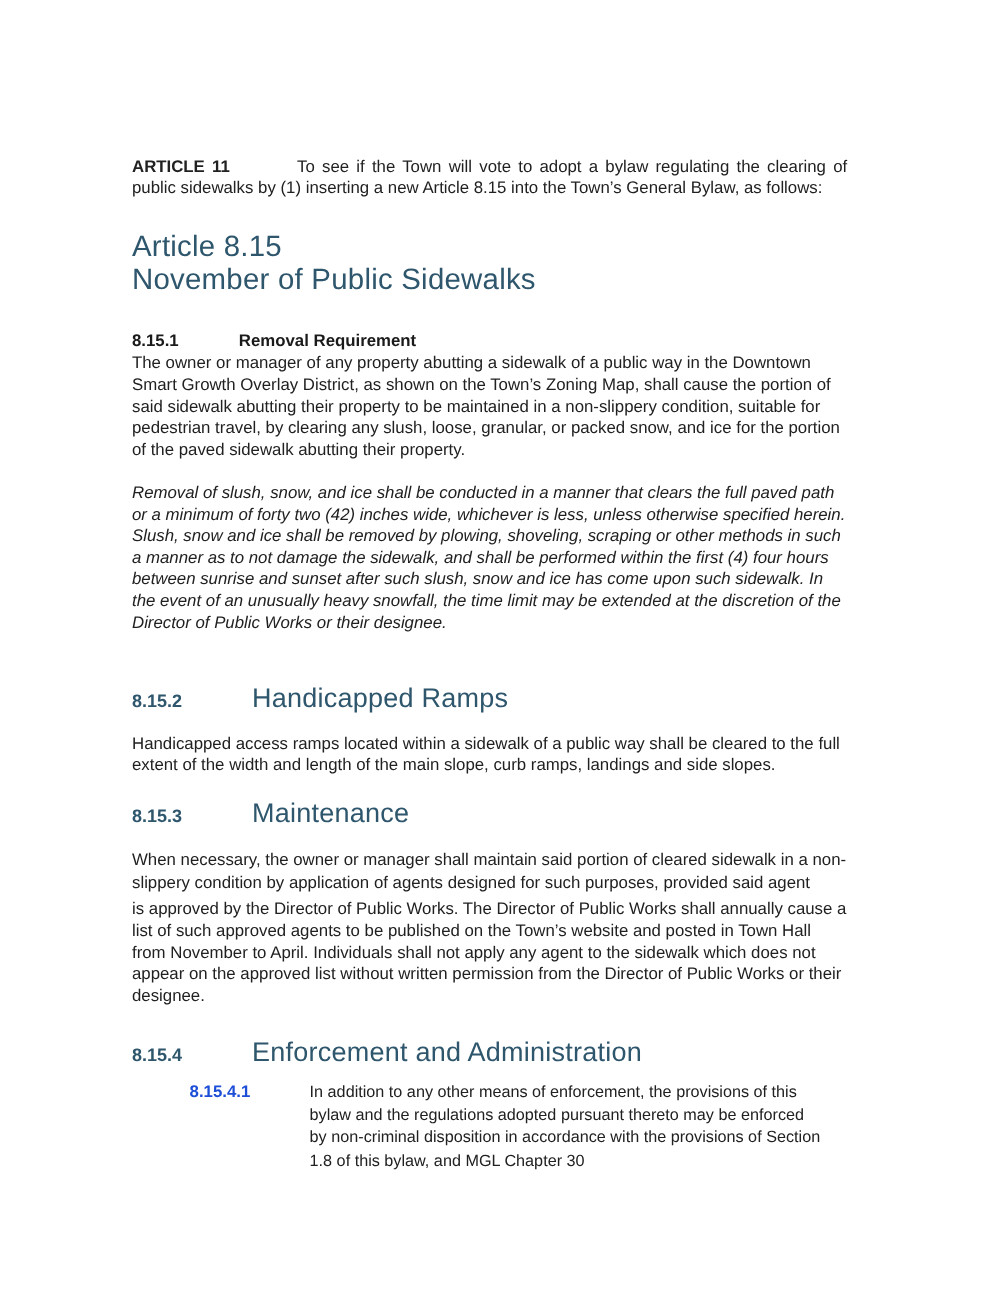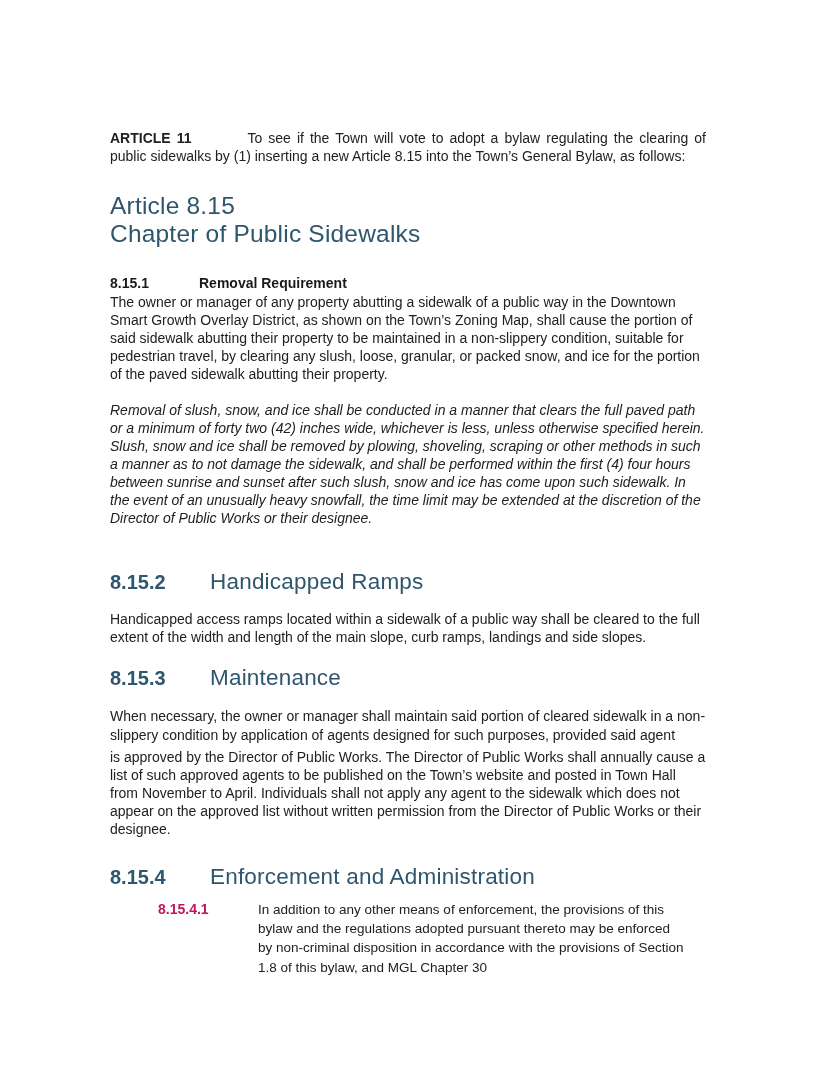--- a/index.html
+++ b/index.html
@@ -54,21 +54,21 @@
   .sec-head-inline .sec-num { width: 89px; flex: none; }
   
   .sec-head {
     color: var(--heading-blue);
     display: flex;
     align-items: baseline;
   }
   .sec-head .sec-num {
     width: 100px;
     flex: none;
-    font-size: 20px;
+    font-size: 15px;
     font-weight: bold;
   }
   .sec-head .sec-title {
     font-size: 22.5px;
     font-weight: 400;
     letter-spacing: 0.2px;
   }
   .para {
     font-size: 14px;
     line-height: 18px;
@@ -86,39 +86,39 @@
     margin-top: 10px;
     margin-left: 48px;
     display: flex;
     align-items: baseline;
   }
   .subsec-num {
     width: 100px;
     flex: none;
     font-size: 14px;
     font-weight: bold;
-    color: #be185d;
+    color: #1d4ed8;
   }
   .subsec-text {
     font-size: 13.5px;
     line-height: 19.2px;
     width: 426px;
   }
 </style>
 </head>
 <body>
 
 <div class="page">
   <div class="content">
 
     <p class="intro"><span class="intro-label">ARTICLE 11</span><span>To see if the Town will vote to adopt a bylaw regulating the clearing of public sidewalks by (1) inserting a new Article 8.15 into the Town’s General Bylaw, as follows:</span></p>
 
     <div class="article-heading">
       <span class="art-num">Article 8.15</span>
-      <span class="art-title">Chapter of Public Sidewalks</span>
+      <span class="art-title">November of Public Sidewalks</span>
     </div>
 
     <div class="sec-head-inline">
       <span class="sec-num">8.15.1</span>
       <span class="sec-title">Removal Requirement</span>
     </div>
     <p class="para first">The owner or manager of any property abutting a sidewalk of a public way in the Downtown Smart Growth Overlay District, as shown on the Town’s Zoning Map, shall cause the portion of said sidewalk abutting their property to be maintained in a non-slippery condition, suitable for pedestrian travel, by clearing any slush, loose, granular, or packed snow, and ice for the portion of the paved sidewalk abutting their property.</p>
     <p class="para gap">Removal of slush, snow, and ice shall be conducted in a manner that clears the full paved path or a minimum of forty two (42) inches wide, whichever is less, unless otherwise specified herein. Slush, snow and ice shall be removed by plowing, shoveling, scraping or other methods in such a manner as to not damage the sidewalk, and shall be performed within the first (4) four hours between sunrise and sunset after such slush, snow and ice has come upon such sidewalk. In the event of an unusually heavy snowfall, the time limit may be extended at the discretion of the Director of Public Works or their designee.</p>
 
     <div class="sec-head head-s2">

